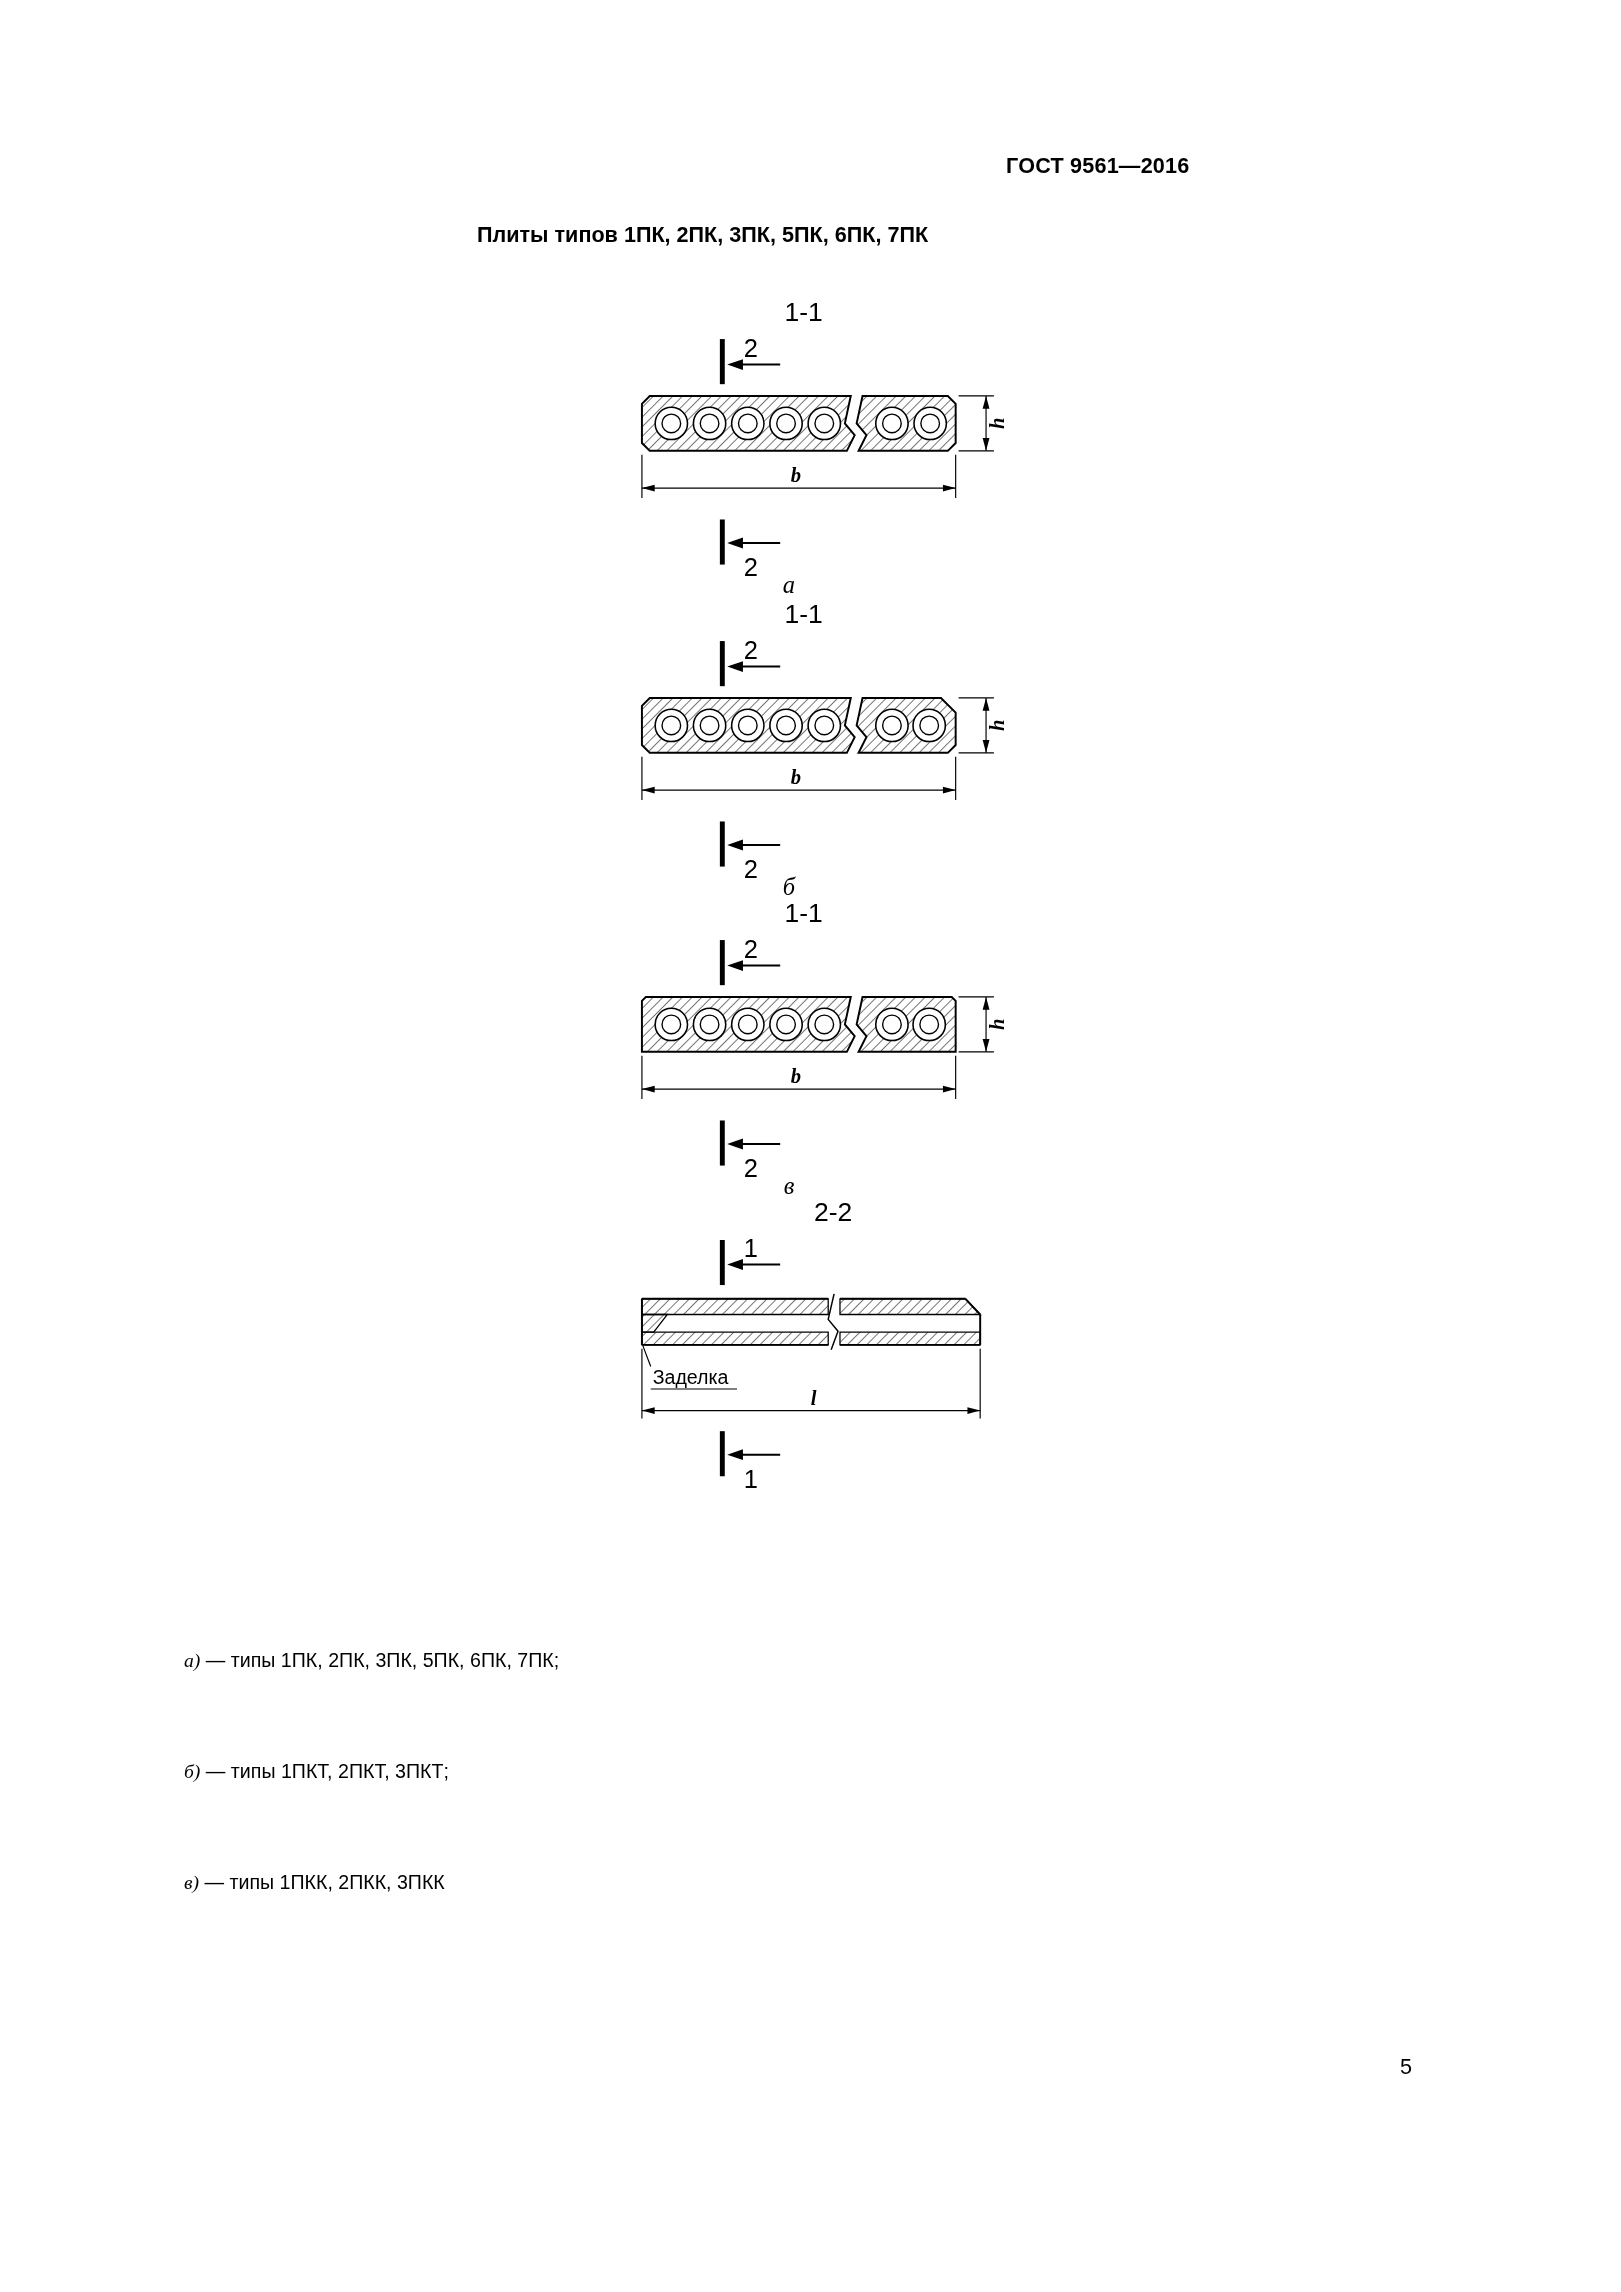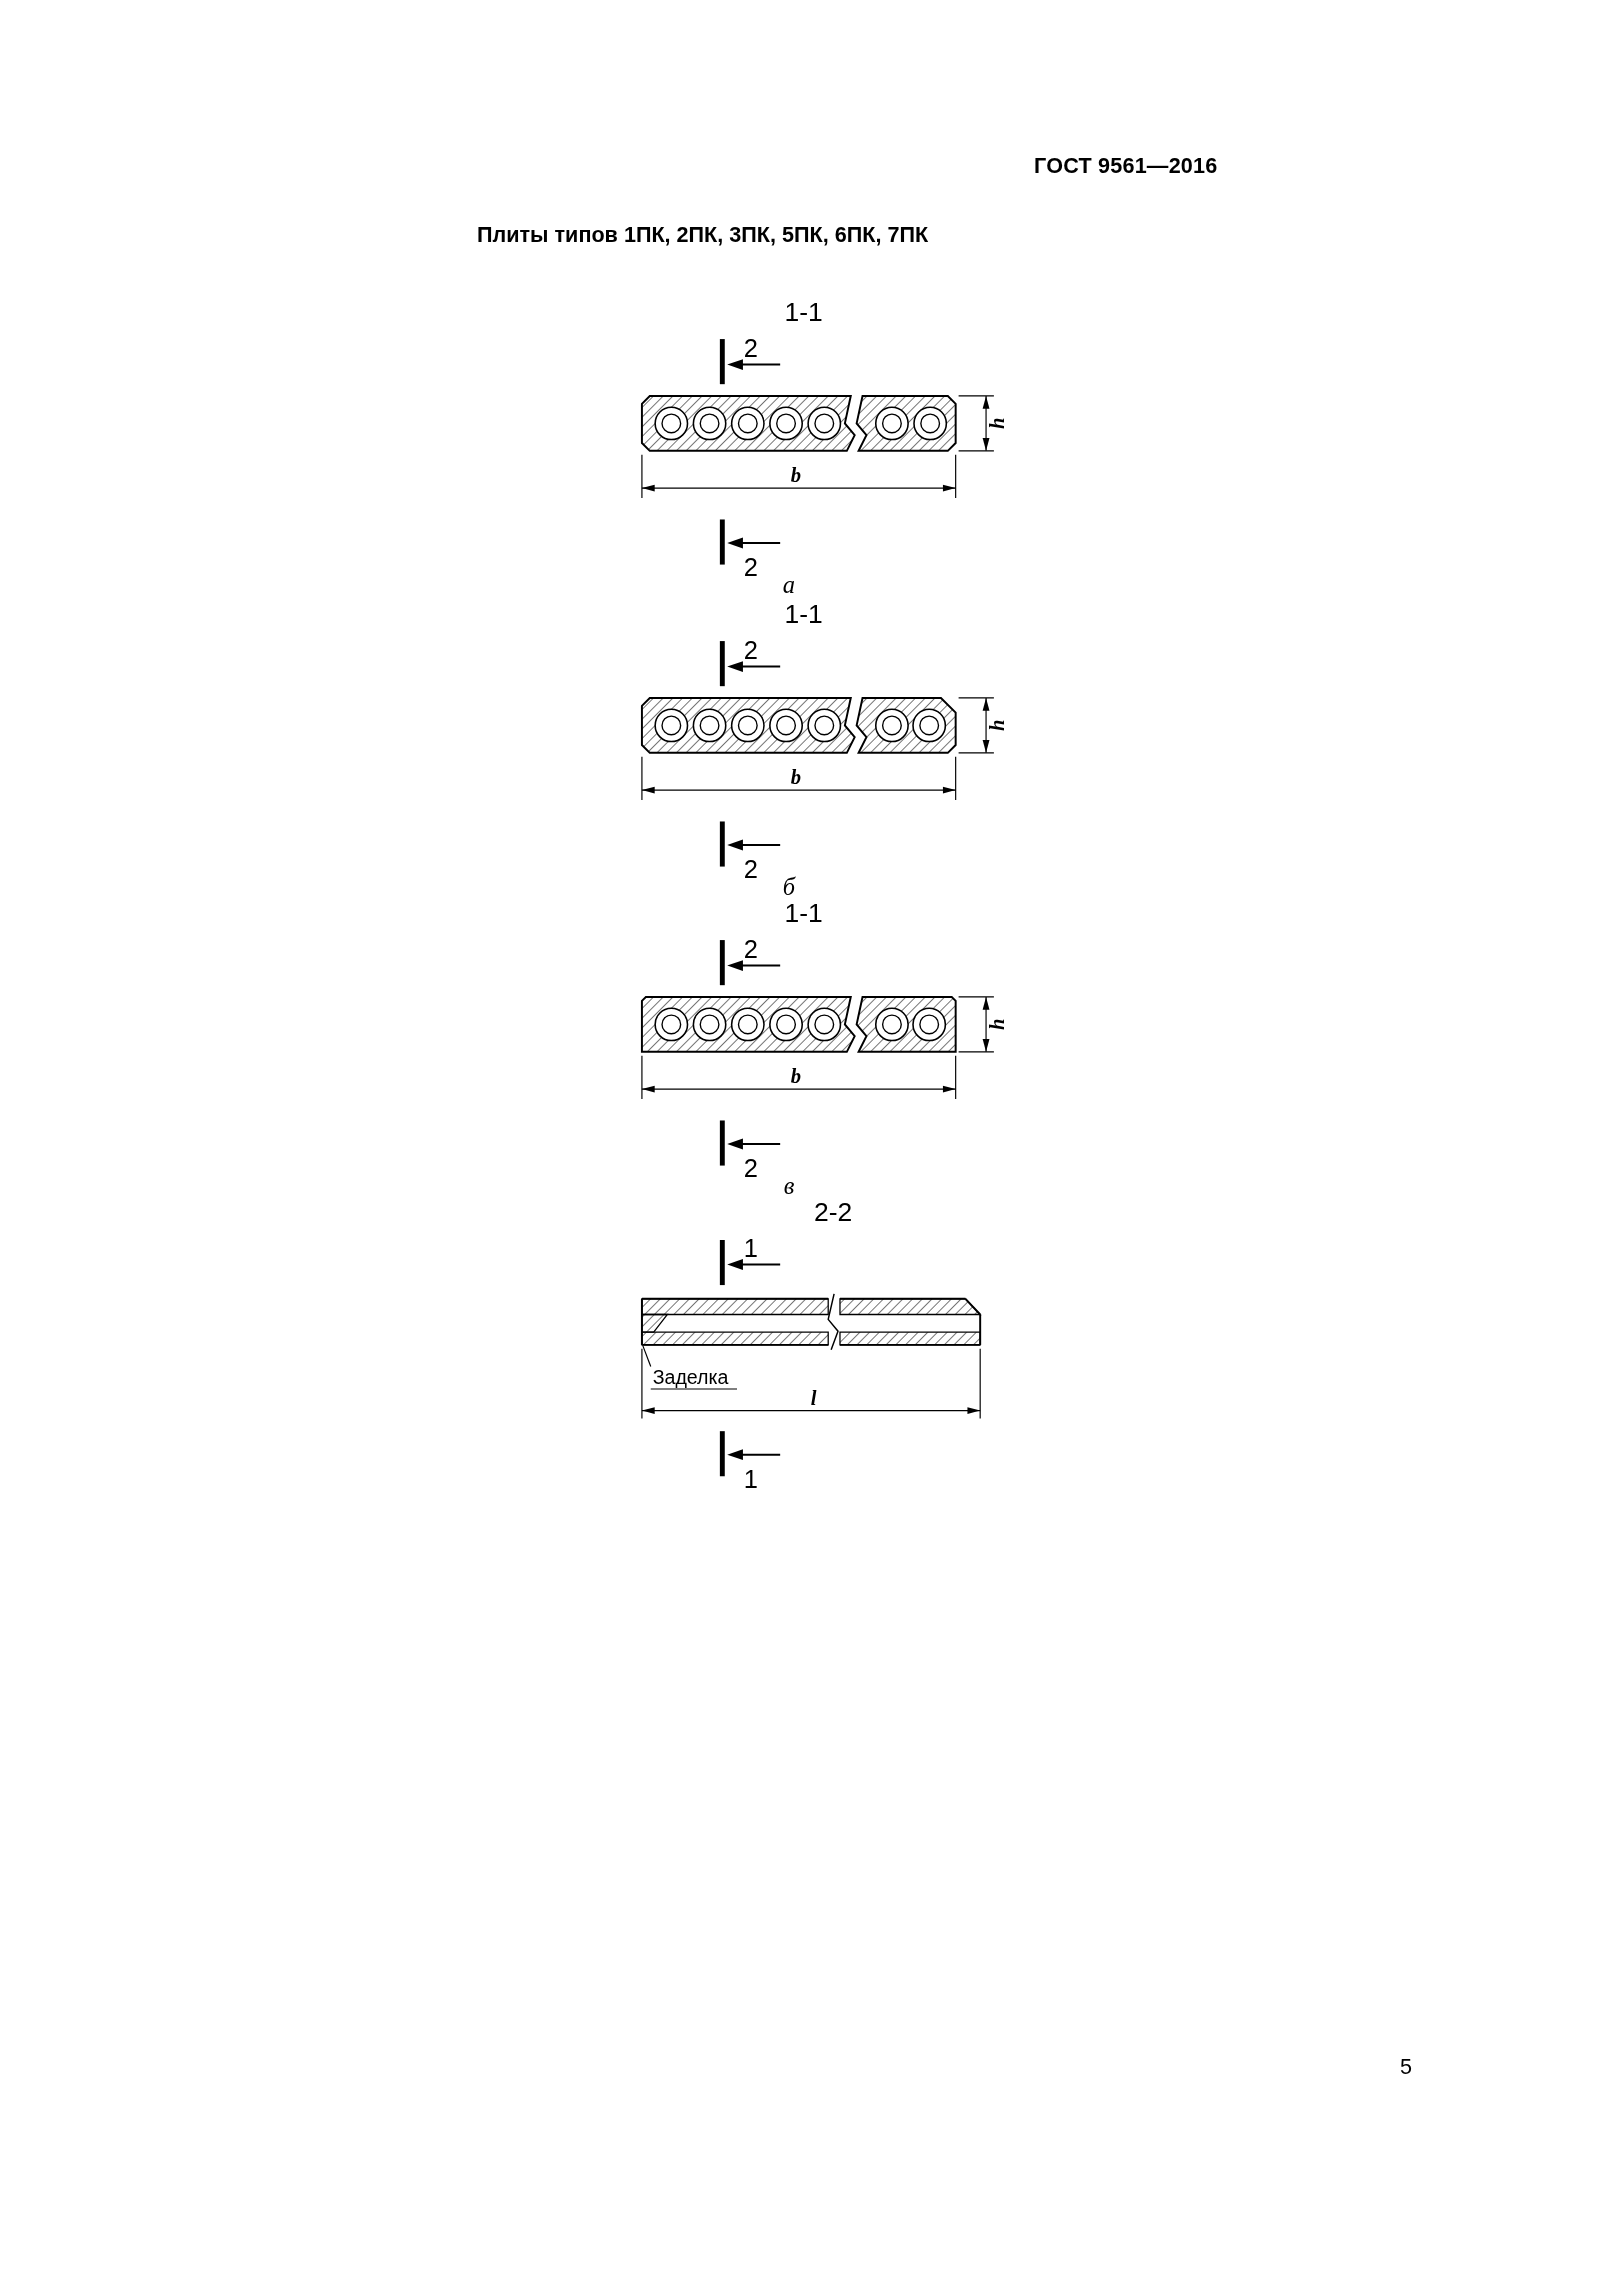--- a/index.html
+++ b/index.html
@@ -29,21 +29,21 @@
   svg .thin   { stroke:#000; stroke-width:1.2; fill:none; }
   svg .mid    { stroke:#000; stroke-width:1.5; fill:none; }
   svg .thick  { stroke:#000; stroke-width:5;   fill:none; }
   svg .arrowline { stroke:#000; stroke-width:2; fill:none; }
 </style>
 </head>
 <body>
 
 <div class="page">
 
-  <div class="abs doc-header" style="left:1034px; top:153px;">ГОСТ 9561—2016</div>
+  <div class="abs doc-header" style="left:1006px; top:153px;">ГОСТ 9561—2016</div>
 
   <div class="abs doc-title" style="left:477px; top:222px;">Плиты типов 1ПК, 2ПК, 3ПК, 5ПК, 6ПК, 7ПК</div>
 
   <svg class="abs" style="left:588px; top:286px;" width="451" height="314" viewBox="0 0 460 320">
     <defs>
       <pattern id="hatch1" patternUnits="userSpaceOnUse" width="7" height="7" patternTransform="rotate(45)">
         <line x1="0" y1="0" x2="0" y2="7" stroke="#000" stroke-width="1.1"></line>
       </pattern>
     </defs>
     <text class="lbl" x="220" y="36" text-anchor="middle">1-1</text>
@@ -256,18 +256,23 @@
       <text class="dim" x="230" y="223" text-anchor="middle">l</text>
     </g>
     <g>
       <line class="thick" x1="137" y1="250" x2="137" y2="296"></line>
       <line class="arrowline" x1="196" y1="274" x2="152" y2="274"></line>
       <polygon points="142,274 158,268.5 158,279.5" fill="#000"></polygon>
       <text class="cutnum" x="166" y="308" text-anchor="middle">1</text>
     </g>
   </svg>
 
+  <div class="abs legend" style="left:184px; top:1568px;">
+    <div><span class="key">а)</span><span> — типы 1ПК, 2ПК, 3ПК, 5ПК, 6ПК, 7ПК;</span></div>
+    <div><span class="key">б)</span><span> — типы 1ПКТ, 2ПКТ, 3ПКТ;</span></div>
+    <div><span class="key">в)</span><span> — типы 1ПКК, 2ПКК, 3ПКК</span></div>
+  </div>
 
 
   <div class="abs pagenum" style="left:1400px; top:2054px;">5</div>
 
 </div>
 
 
 </body></html>

